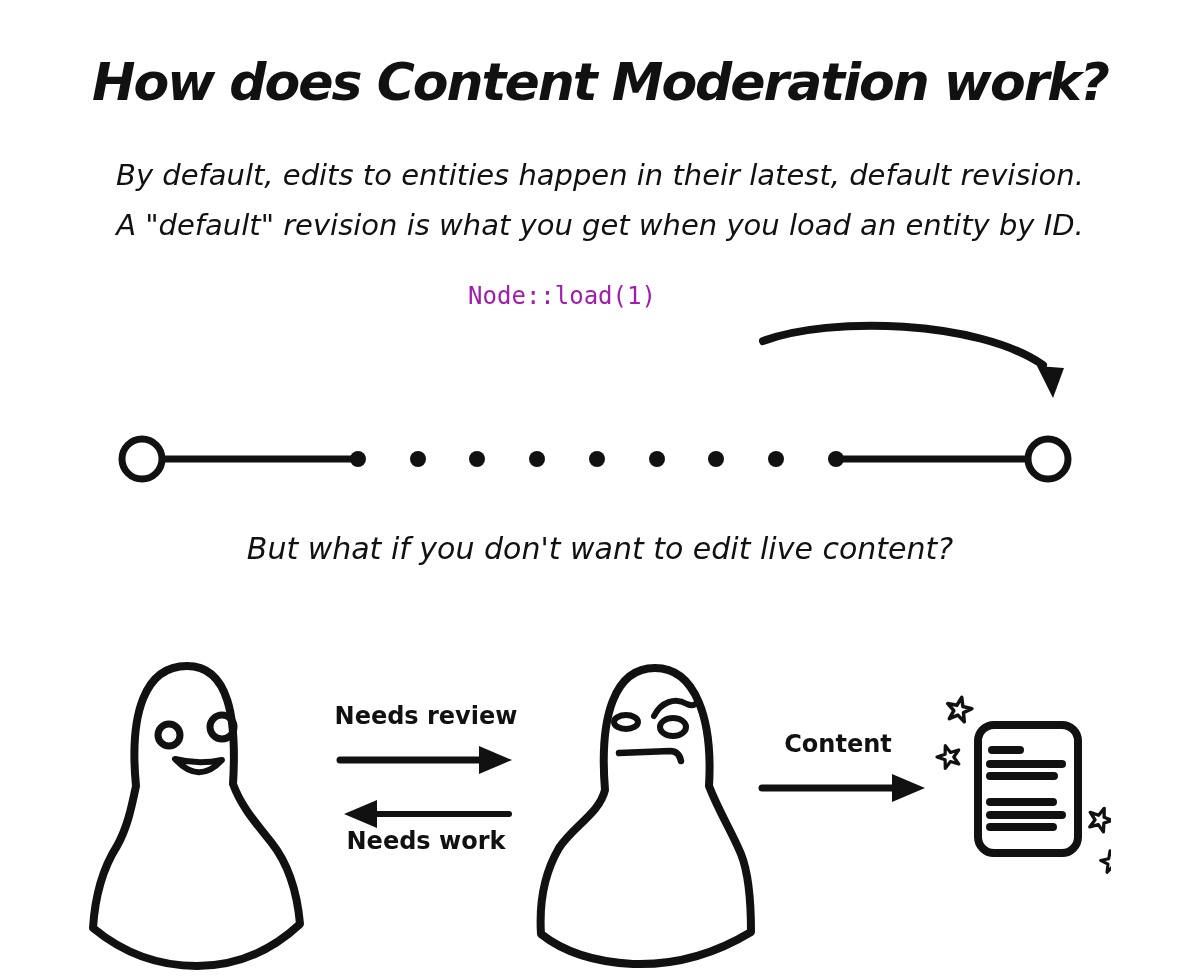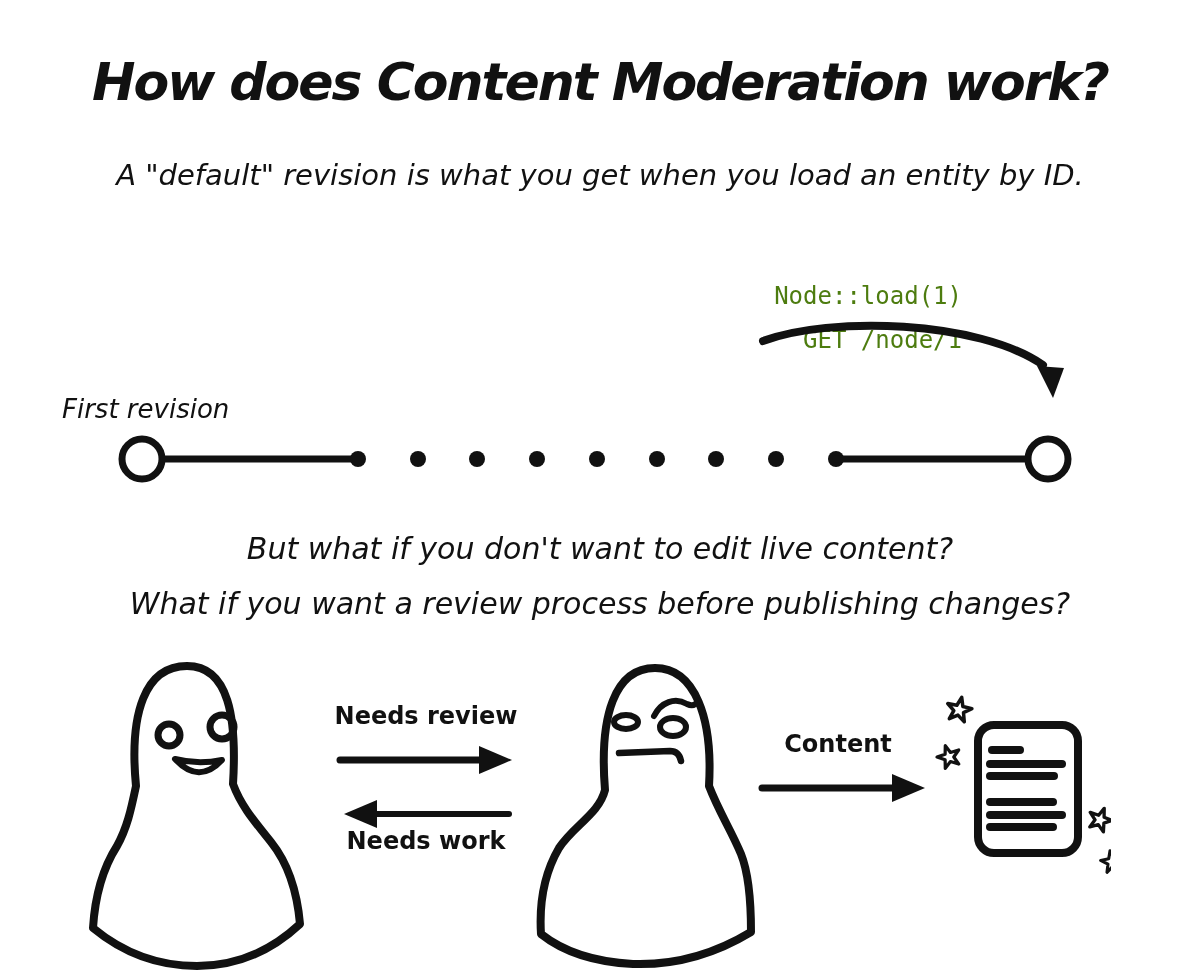--- a/index.html
+++ b/index.html
@@ -12,23 +12,23 @@
   .hand{font-style:italic;color:#111;}
   .title{
     top:48px;left:0;width:1200px;text-align:center;
     font-size:52px;font-weight:800;letter-spacing:-2px;line-height:68px;
   }
   .intro{
     top:150px;left:0;width:1200px;text-align:center;
     font-size:29px;line-height:50px;
   }
   .code{
-    top:274px;left:162px;width:800px;text-align:right;
+    top:274px;left:162px;width:800px;text-align:center;
     font-family:"DejaVu Sans Mono", monospace;
-    font-size:24px;line-height:44px;color:#4d7c0f;
+    font-size:24px;line-height:44px;color:#a21caf;
   }
   .tl-label{font-size:26px;line-height:30px;}
   .question{
     top:521px;left:0;width:1200px;text-align:center;
     font-size:30px;line-height:55px;
   }
   .flow-label{
     font-size:24px;font-weight:700;color:#111;text-align:center;
   }
   svg{display:block;}
@@ -37,34 +37,33 @@
   .blob-body{fill:#ffffff;stroke:#111;stroke-width:8;stroke-linejoin:round;stroke-linecap:round;}
 </style>
 </head>
 <body>
 
 <div id="canvas">
 
   <div class="abs hand title">How does Content Moderation work?</div>
 
   <div class="abs hand intro">
+    <div>By default, edits to entities happen in their latest, default revision.</div>
     <div>A "default" revision is what you get when you load an entity by ID.</div>
   </div>
 
   <div class="abs code">
     <div>Node::load(1)</div>
-    <div>GET /node/1</div>
   </div>
 
   <svg class="abs" style="left:750px;top:308px;" width="320" height="95" viewBox="0 0 320 95">
     <path class="ink-stroke" stroke-width="8" d="M 13,33 C 80,8 228,12 293,57"></path>
     <polygon class="ink-fill" points="303,90 287,58 314,60"></polygon>
   </svg>
 
-  <div class="abs hand tl-label" style="left:62px;top:394px;">First revision</div>
 
   <svg class="abs" style="left:50px;top:424px;" width="1130" height="72" viewBox="0 0 1130 72">
     <circle class="ink-stroke" stroke-width="7" cx="92" cy="35" r="20" fill="#fff"></circle>
     <line class="ink-stroke" stroke-width="7" x1="114" y1="35" x2="308" y2="35"></line>
     <g class="ink-fill">
       <circle cx="308" cy="35" r="8"></circle>
         <circle cx="368" cy="35" r="8"></circle>
       <circle cx="427" cy="35" r="8"></circle>
         <circle cx="487" cy="35" r="8"></circle>
       <circle cx="547" cy="35" r="8"></circle>
@@ -72,21 +71,20 @@
       <circle cx="666" cy="35" r="8"></circle>
         <circle cx="726" cy="35" r="8"></circle>
       <circle cx="786" cy="35" r="8"></circle>
     </g>
     <line class="ink-stroke" stroke-width="7" x1="786" y1="35" x2="977" y2="35"></line>
     <circle class="ink-stroke" stroke-width="7" cx="998" cy="35" r="20" fill="#fff"></circle>
   </svg>
 
   <div class="abs hand question">
     <div>But what if you don't want to edit live content?</div>
-    <div>What if you want a review process before publishing changes?</div>
   </div>
 
   <svg class="abs" style="left:85px;top:658px;" width="225" height="318" viewBox="0 0 225 318">
     <path class="blob-body" d="M 51,128 C 44,55 60,8 102,8 C 144,8 152,60 148,126
              C 156,148 170,164 186,184 C 202,204 212,232 215,266
              Q 170,308 112,308 Q 54,308 8,270
              C 10,238 18,210 32,188 C 42,170 46,152 51,128 Z"></path>
     <circle class="ink-stroke" stroke-width="7" cx="84" cy="77" r="11"></circle>
     <circle class="ink-stroke" stroke-width="7" cx="137" cy="69" r="12"></circle>
     <path class="ink-stroke" stroke-width="6" fill="#fff" d="M 90,101 Q 113,107 137,102 Q 114,127 90,101 Z"></path>

